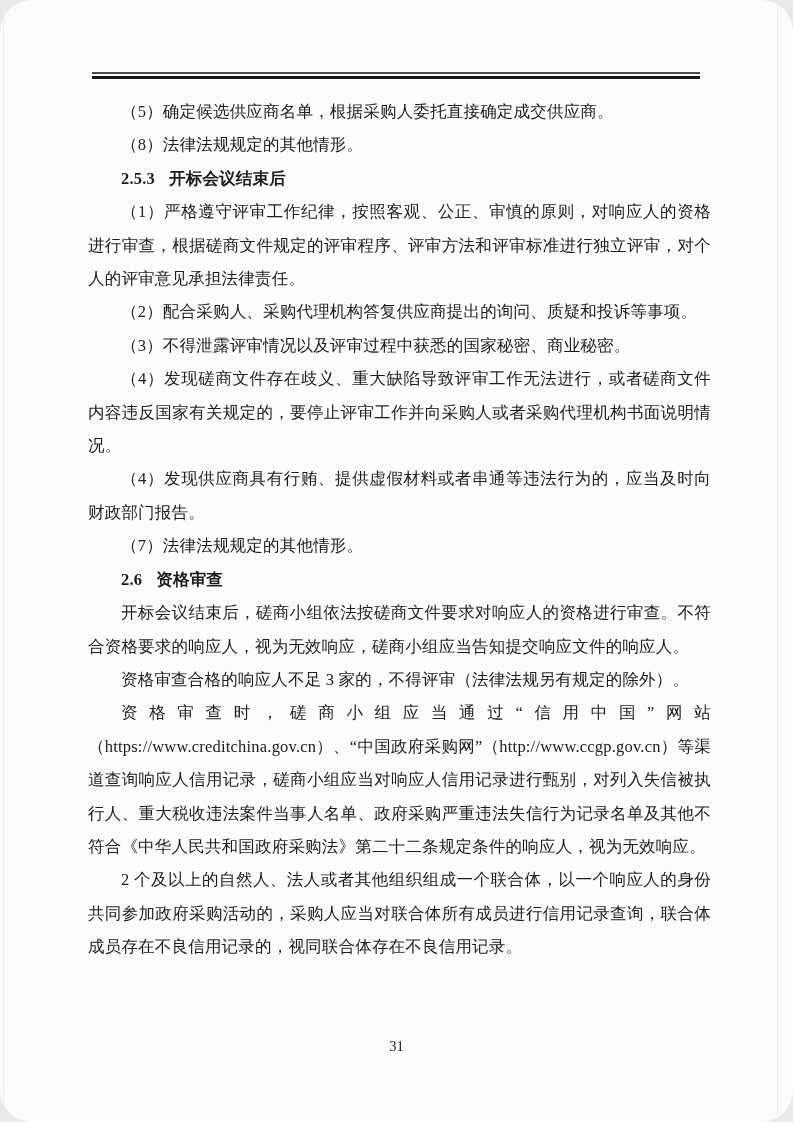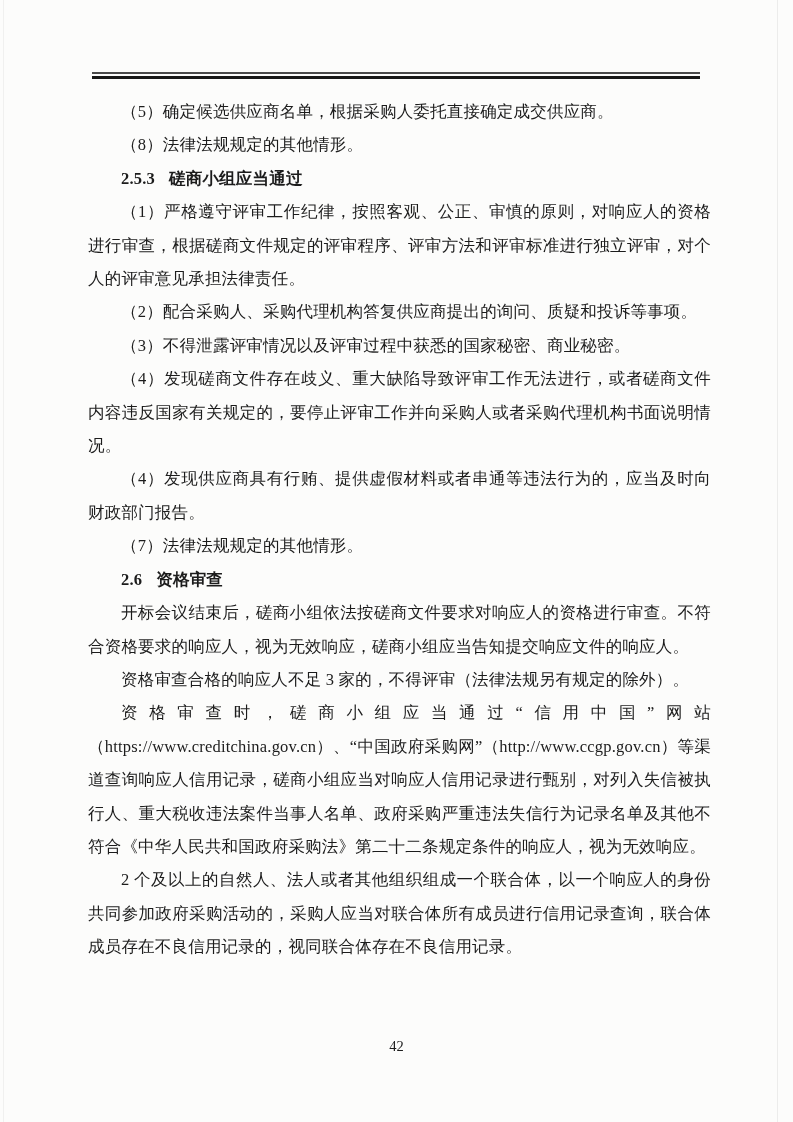--- a/index.html
+++ b/index.html
@@ -8,20 +8,21 @@
     background: #e9e9e9;
   }
   .page {
     position: relative;
     width: 793px;
     height: 1122px;
     background: var(--page-bg, #fcfcfb);
     overflow: hidden;
     color: var(--text-color, #1c1c1c);
     font-family: "Liberation Serif", "DejaVu Serif", serif;
+    border-radius: 32px;
   }
   
   .streak-right {
     position: absolute;
     left: 777px; top: 0;
     width: 1px; height: 1122px;
     background: rgba(120,120,120,0.12);
   }
   .streak-left {
     position: absolute;
@@ -77,33 +78,33 @@
   <div class="streak-left"></div>
   <div class="streak-right"></div>
 
   <div class="header-rule"></div>
 
   <div class="content">
 
     <p>（5）确定候选供应商名单，根据采购人委托直接确定成交供应商。</p>
     <p>（8）法律法规规定的其他情形。</p>
 
-    <p class="heading"><span class="heading-num">2.5.3</span><span class="heading-title">磋商小组应当通过</span></p>
+    <p class="heading"><span class="heading-num">2.5.3</span><span class="heading-title">开标会议结束后</span></p>
 
     <p>（1）严格遵守评审工作纪律，按照客观、公正、审慎的原则，对响应人的资格进行审查，根据磋商文件规定的评审程序、评审方法和评审标准进行独立评审，对个人的评审意见承担法律责任。</p>
     <p>（2）配合采购人、采购代理机构答复供应商提出的询问、质疑和投诉等事项。</p>
     <p>（3）不得泄露评审情况以及评审过程中获悉的国家秘密、商业秘密。</p>
     <p>（4）发现磋商文件存在歧义、重大缺陷导致评审工作无法进行，或者磋商文件内容违反国家有关规定的，要停止评审工作并向采购人或者采购代理机构书面说明情况。</p>
     <p>（4）发现供应商具有行贿、提供虚假材料或者串通等违法行为的，应当及时向财政部门报告。</p>
     <p>（7）法律法规规定的其他情形。</p>
 
     <p class="heading"><span class="heading-num">2.6</span><span class="heading-title">资格审查</span></p>
 
     <p>开标会议结束后，磋商小组依法按磋商文件要求对响应人的资格进行审查。不符合资格要求的响应人，视为无效响应，磋商小组应当告知提交响应文件的响应人。</p>
     <p>资格审查合格的响应人不足 3 家的，不得评审（法律法规另有规定的除外）。</p>
     <p>资格审查时，磋商小组应当通过“信用中国”网站（https://www.creditchina.gov.cn）、“中国政府采购网”（http://www.ccgp.gov.cn）等渠道查询响应人信用记录，磋商小组应当对响应人信用记录进行甄别，对列入失信被执行人、重大税收违法案件当事人名单、政府采购严重违法失信行为记录名单及其他不符合《中华人民共和国政府采购法》第二十二条规定条件的响应人，视为无效响应。</p>
     <p>2 个及以上的自然人、法人或者其他组织组成一个联合体，以一个响应人的身份共同参加政府采购活动的，采购人应当对联合体所有成员进行信用记录查询，联合体成员存在不良信用记录的，视同联合体存在不良信用记录。</p>
 
   </div>
 
-  <div class="page-number">42</div>
+  <div class="page-number">31</div>
 
 </div>
 
 </body></html>

